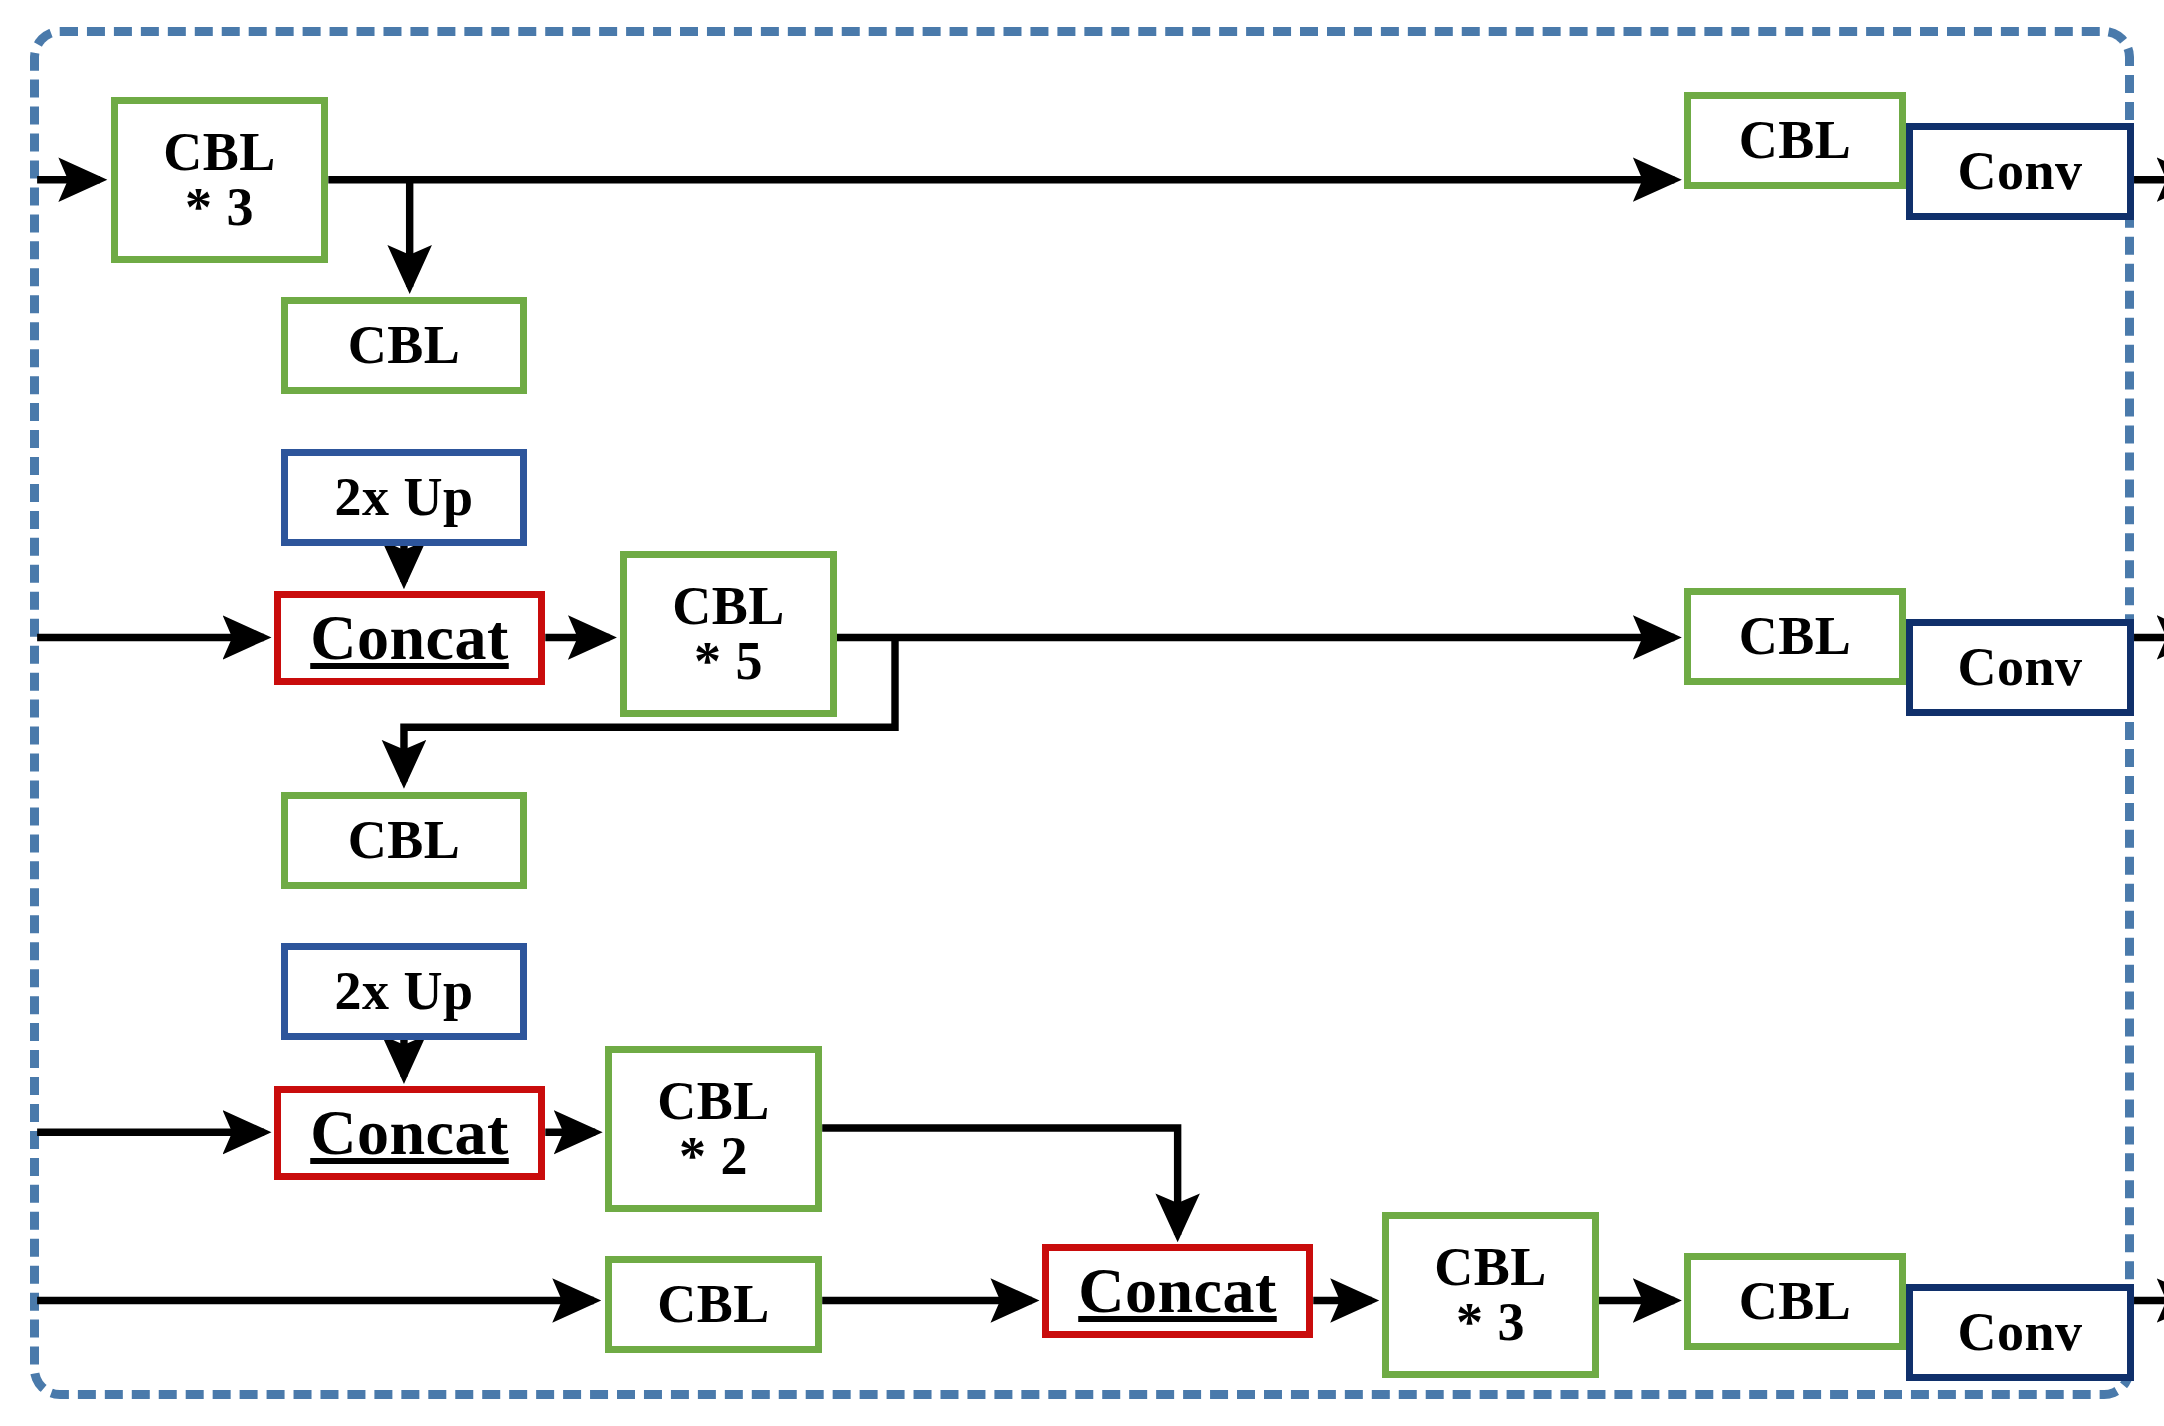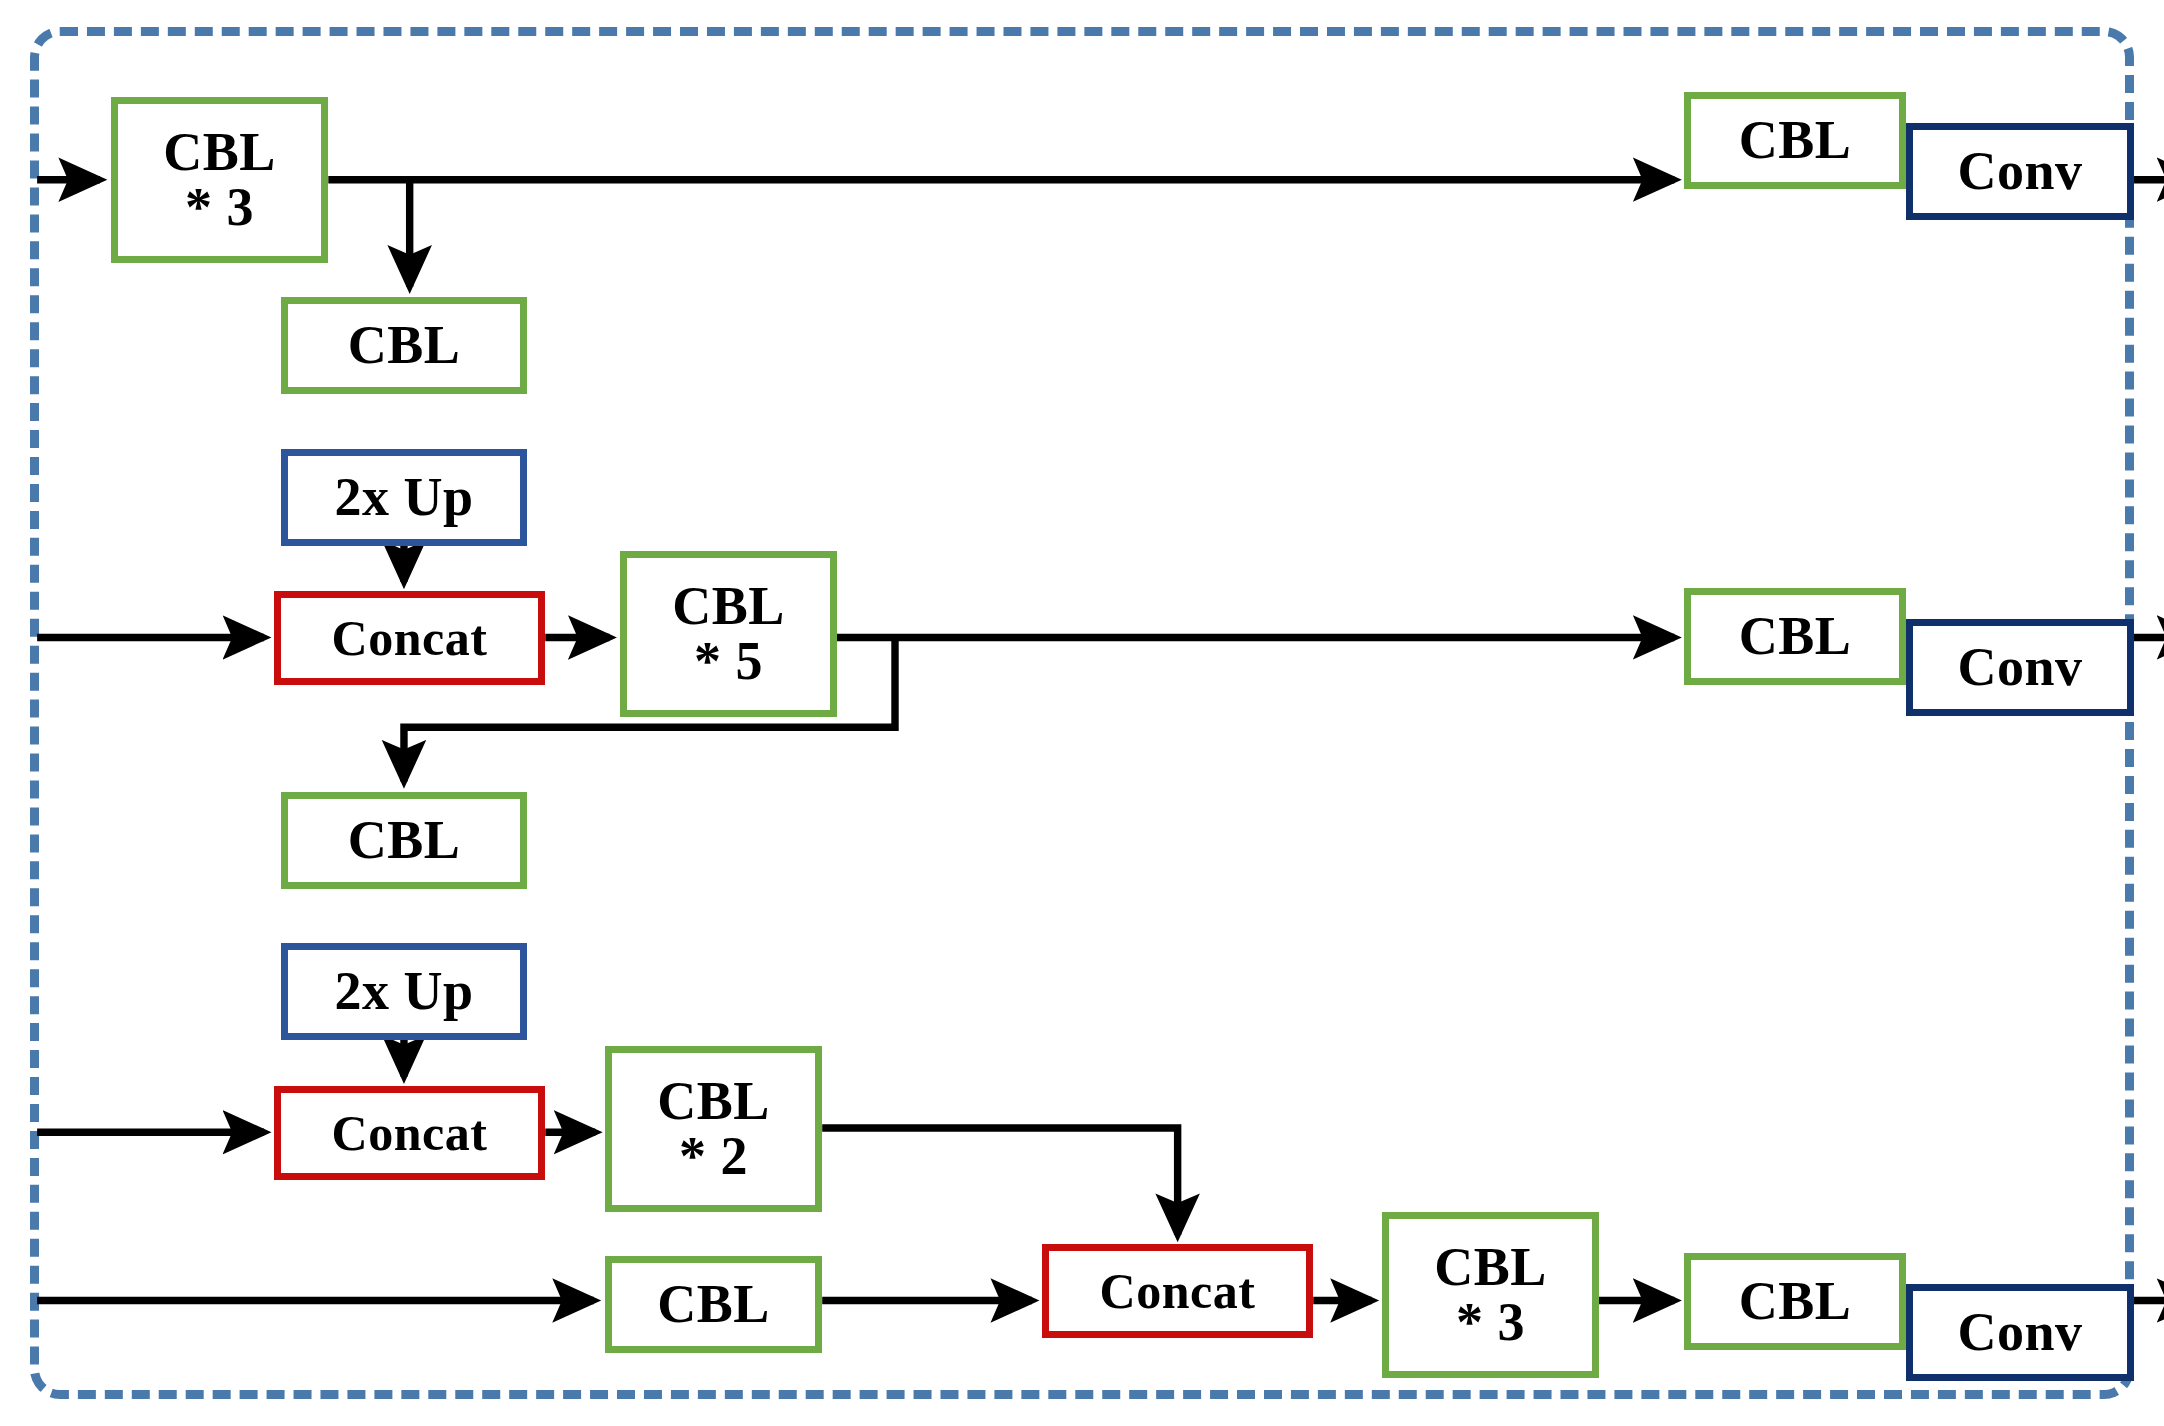--- a/index.html
+++ b/index.html
@@ -41,21 +41,21 @@
     text-align: right;
     letter-spacing: 0.5px;
     z-index: 5;
   }
   .n-green { border: 7px solid #6fab45; }
   .n-navy  { border: 7px solid #10306b; margin-top: 31px; }
   .n-blue  { border: 7px solid #2d559b; margin-top: 31px; }
   .n-red   { border: 7px solid #c90c0c; }
   .node .ln { display: block; }
   .t-lg { font-size: 54px; }
-  .t-md { font-size: 50px; }
+  .t-md { font-size: 64px; text-decoration: underline; }
 </style>
 </head>
 <body>
 
 <div id="canvas">
 
   <div class="dashed-region" style="left:30px; top:27px; width:2104px; height:1372px;"></div>
 
   <svg id="wires" viewBox="0 0 1516 1000" preserveAspectRatio="none">
     <defs>

